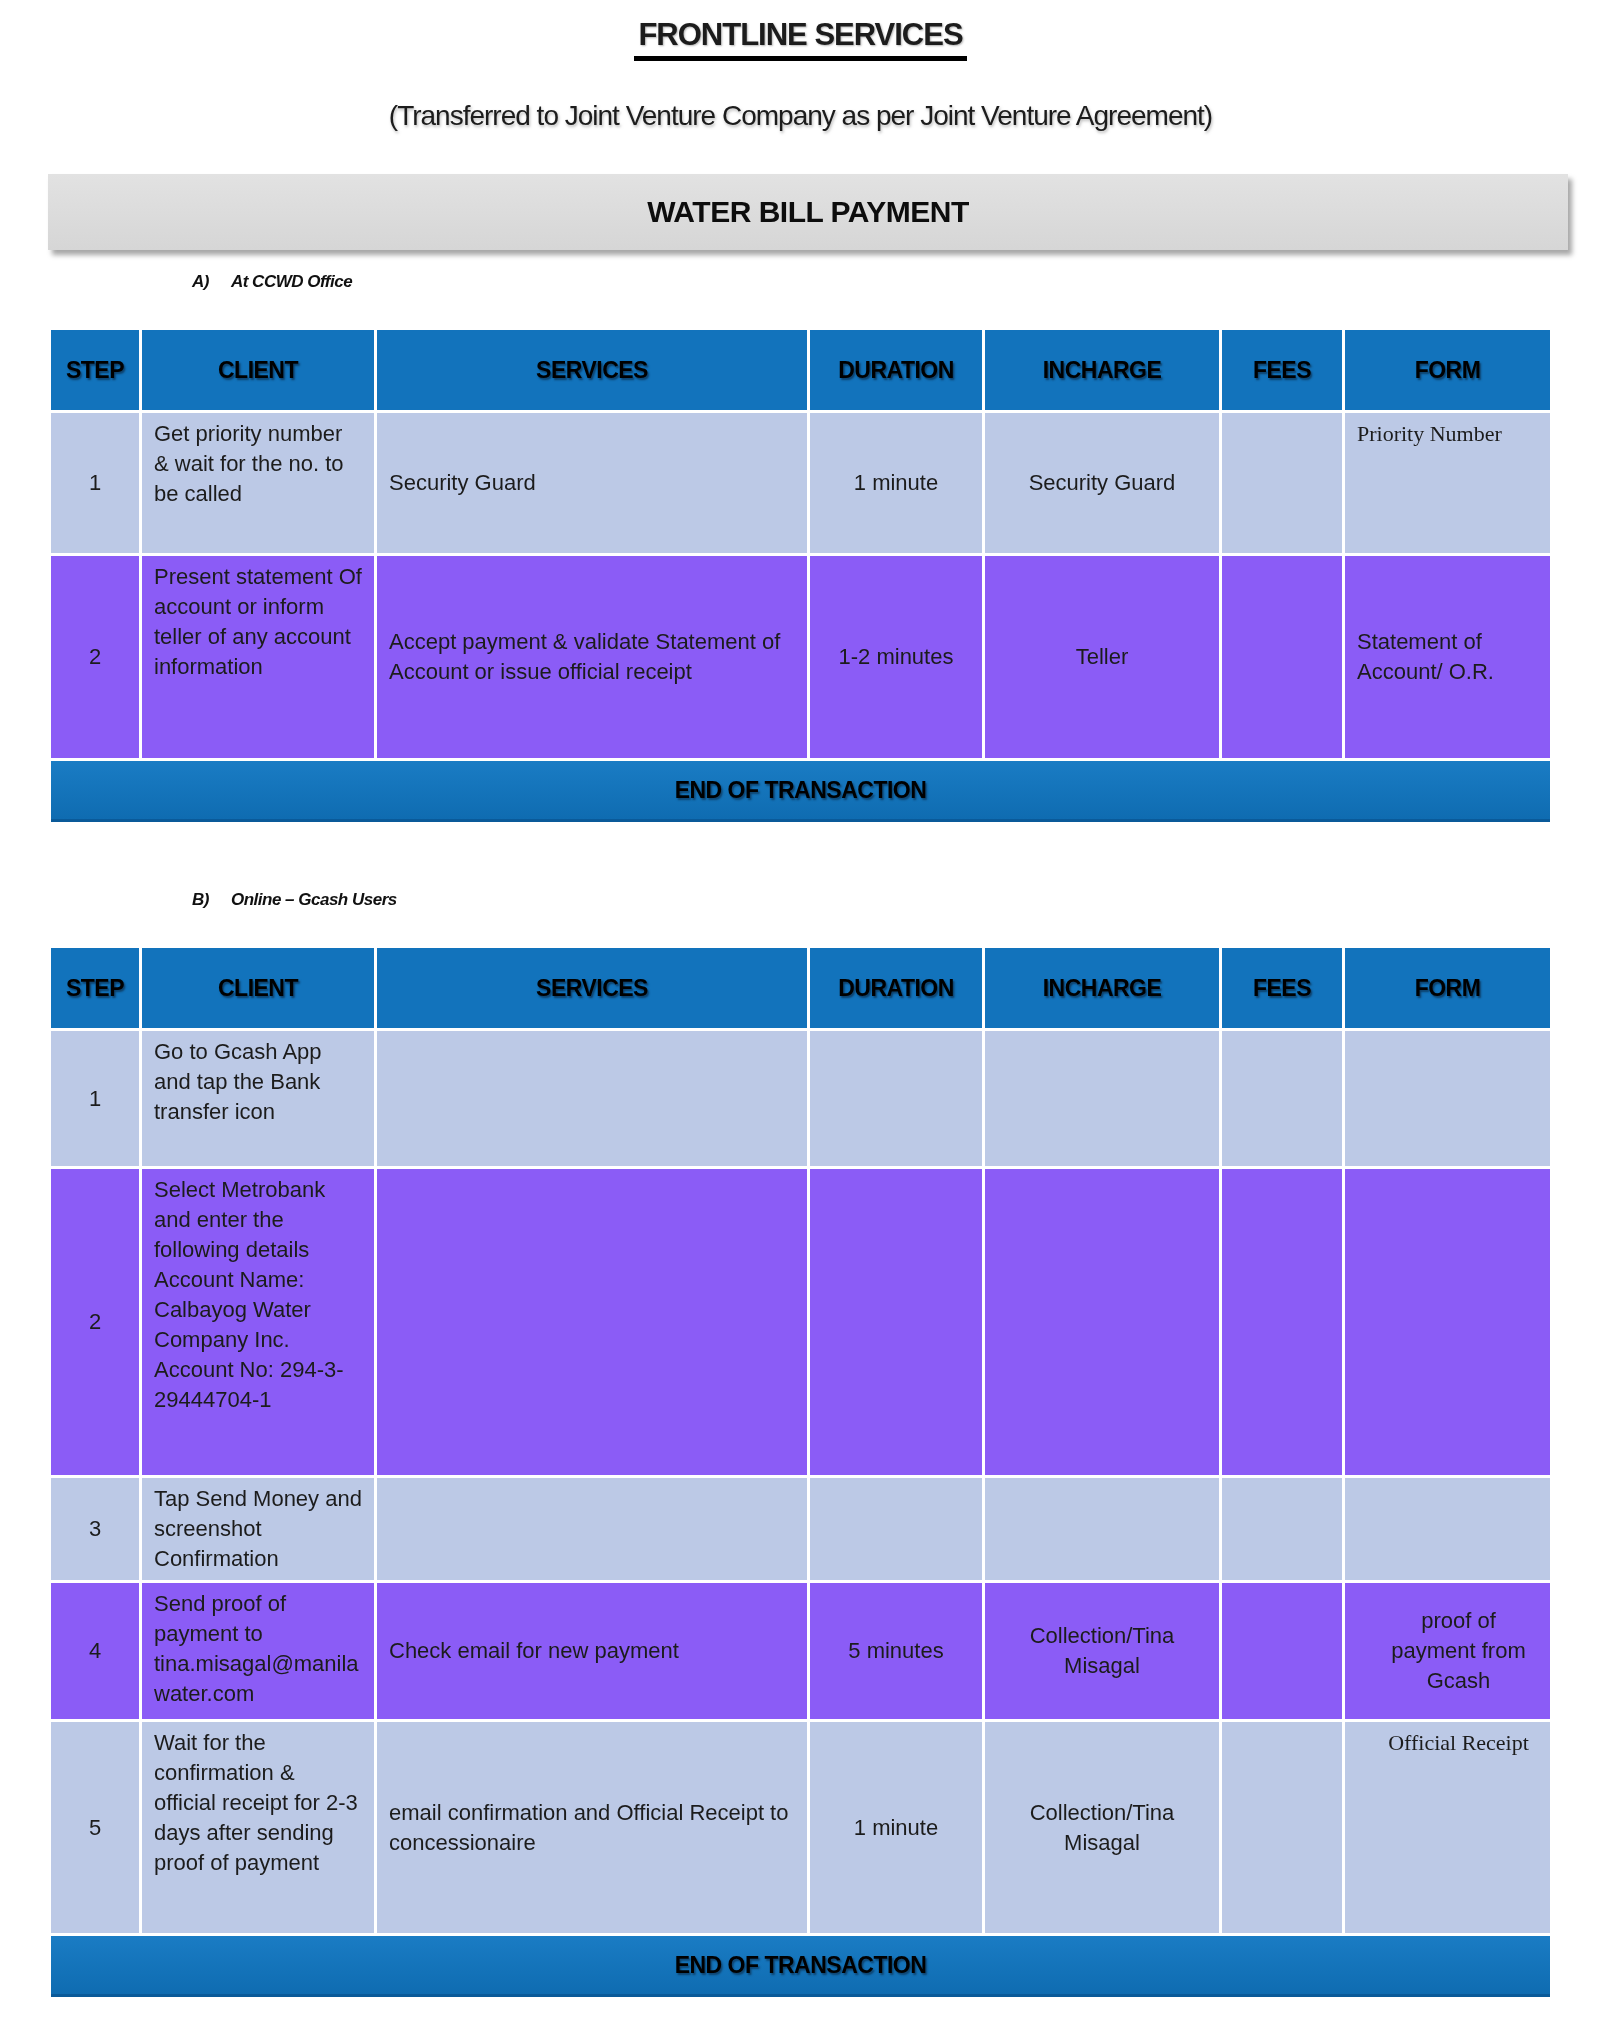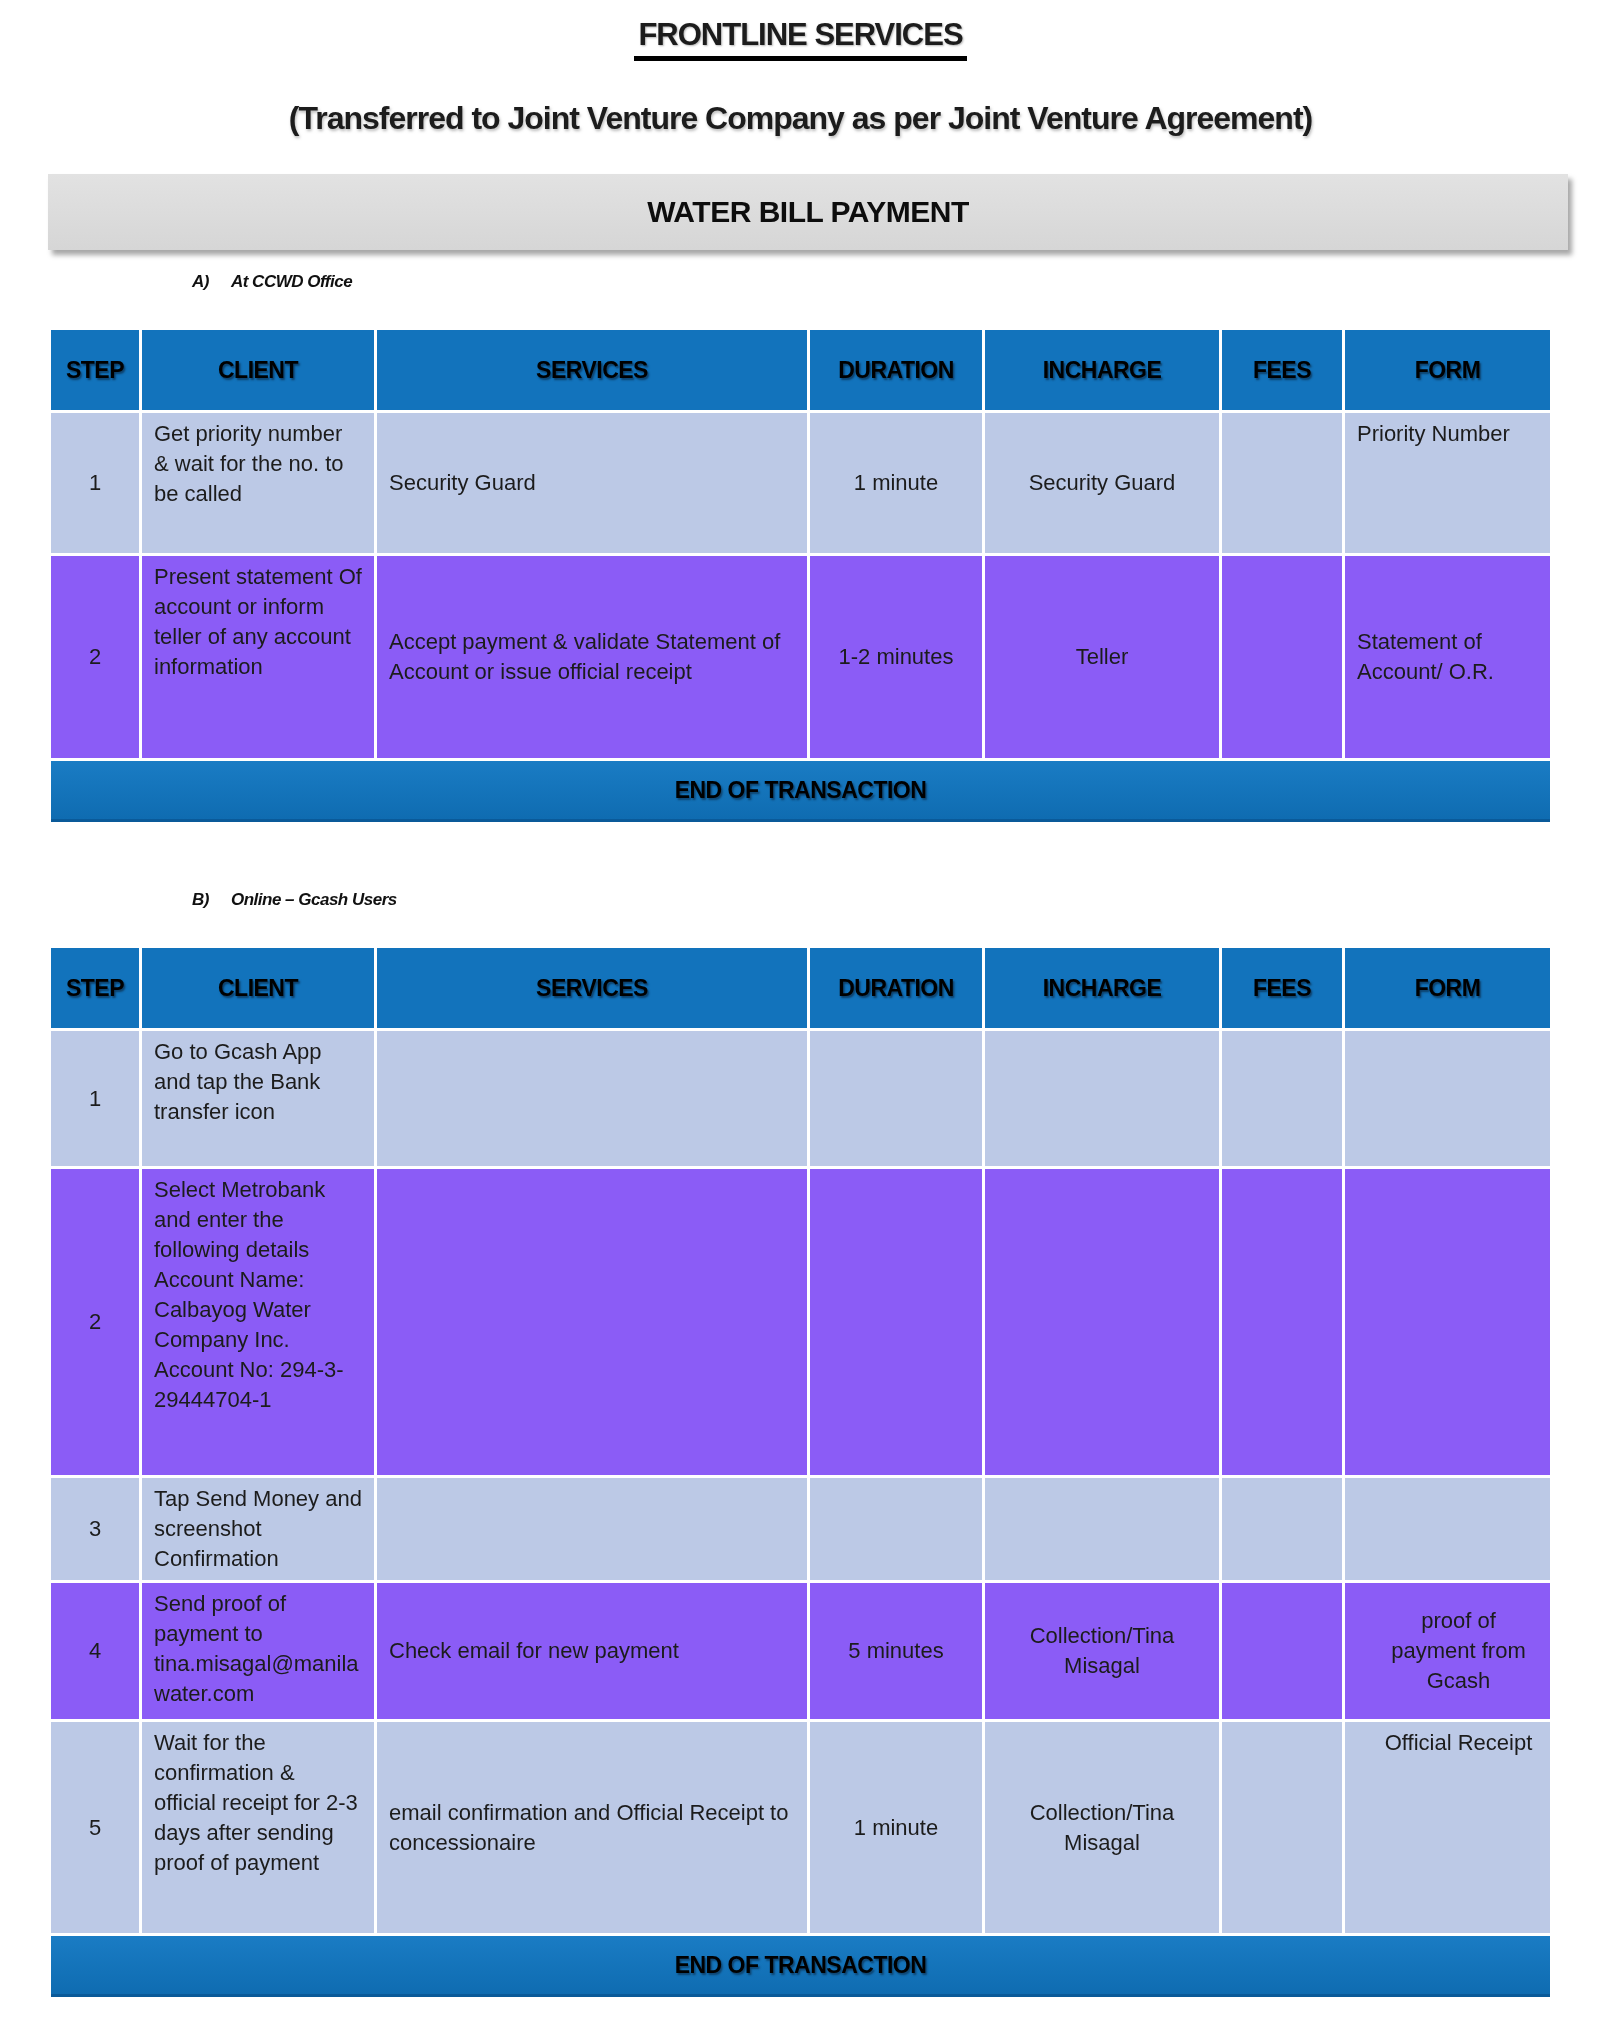--- a/index.html
+++ b/index.html
@@ -12,21 +12,21 @@
   .page-title {
     position:absolute; top:17px; left:0; width:1601px; text-align:center;
   }
   .page-title span {
     display:inline-block; font-size:31px; font-weight:bold; letter-spacing:-1px;
     border-bottom:5px solid #000; padding:0 4px 3px 4px;
     text-shadow:1px 1px 2px rgba(90,90,90,.45);
   }
   .page-subtitle {
     position:absolute; top:100px; left:0; width:1601px; text-align:center;
-    font-size:32px; font-weight:bold; letter-spacing:-1px;
+    font-size:28px; font-weight:normal; letter-spacing:-1px;
     text-shadow:1px 2px 3px rgba(130,130,130,.55);
   }
   .banner {
     position:absolute; top:174px; left:48px; width:1520px; height:76px;
     background:linear-gradient(#e2e2e2, #d6d6d6);
     box-shadow:4px 5px 5px rgba(0,0,0,.35);
     display:flex; align-items:center; justify-content:center;
     font-size:30px; font-weight:bold; color:#0d0d0d; letter-spacing:-0.5px;
   }
   .section-heading {
@@ -57,21 +57,21 @@
   .svc tr.blue td { background:#bcc9e6; }
   .svc tr.gray td { background:#8b5cf6; }
   .svc td.step   { text-align:center; }
   .svc td.client { text-align:left; vertical-align:top; }
   .svc td.services { text-align:left; }
   .svc td.duration { text-align:center; }
   .svc td.incharge { text-align:center; }
   .svc td.fees   { text-align:center; }
   .svc td.form-l { text-align:left; }
   .svc td.form-c { text-align:center;padding-left:34px; }
-  .svc td.v-top  { vertical-align:top; }
+  .svc td.v-top  { vertical-align:top;font-family:Liberation Serif, serif; }
   .svc tr.footer-row td {
     background:linear-gradient(#1a7cc4, #0f6cb1); color:#000;
     font-weight:bold; font-size:23px; text-align:center; height:40px;
     letter-spacing:-0.5px; padding:14px; border-bottom:3px solid #0a5a99;
     text-shadow:1.5px 1.5px 2px rgba(10,35,60,.6); vertical-align:middle;
   }
 </style>
 </head>
 <body>
 

